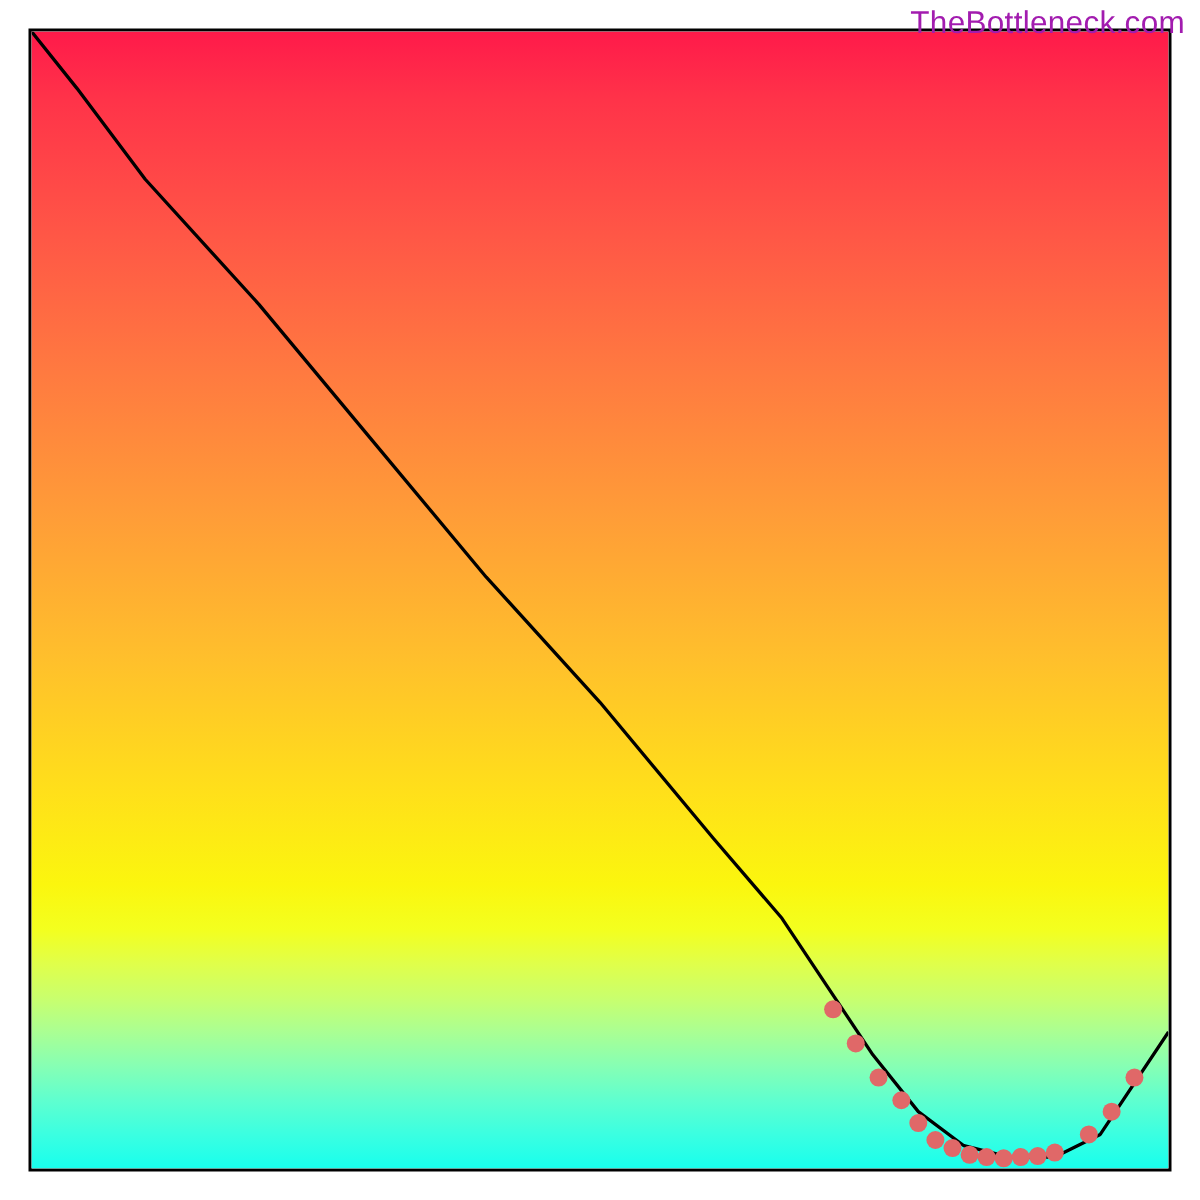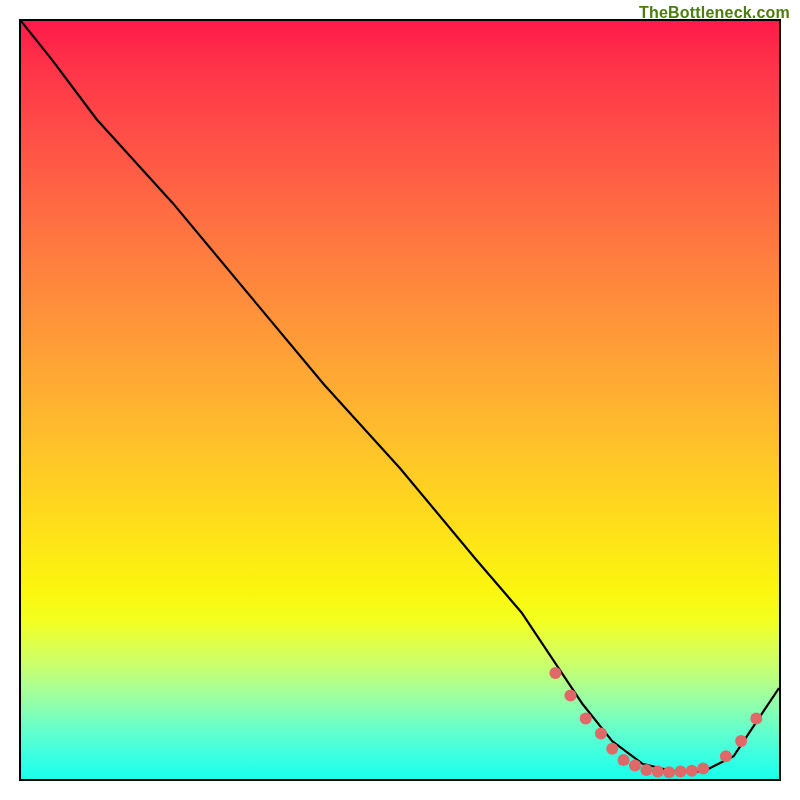--- a/index.html
+++ b/index.html
@@ -9,23 +9,23 @@
     height: 800px;
     background: #ffffff;
     font-family: Arial, Helvetica, sans-serif;
     position: relative;
     overflow: hidden;
   }
   .watermark {
     position: absolute;
     top: 4px;
     right: 10px;
-    font-size: 16px;
-    color: #4d7c0f;
-    font-weight: 700;
+    font-size: 21px;
+    color: #a21caf;
+    font-weight: 400;
     letter-spacing: 0.2px;
     z-index: 10;
   }
   .plot-area {
     position: absolute;
     left: 19px;
     top: 19px;
     width: 762px;
     height: 762px;
     border: 2px solid #000000;

